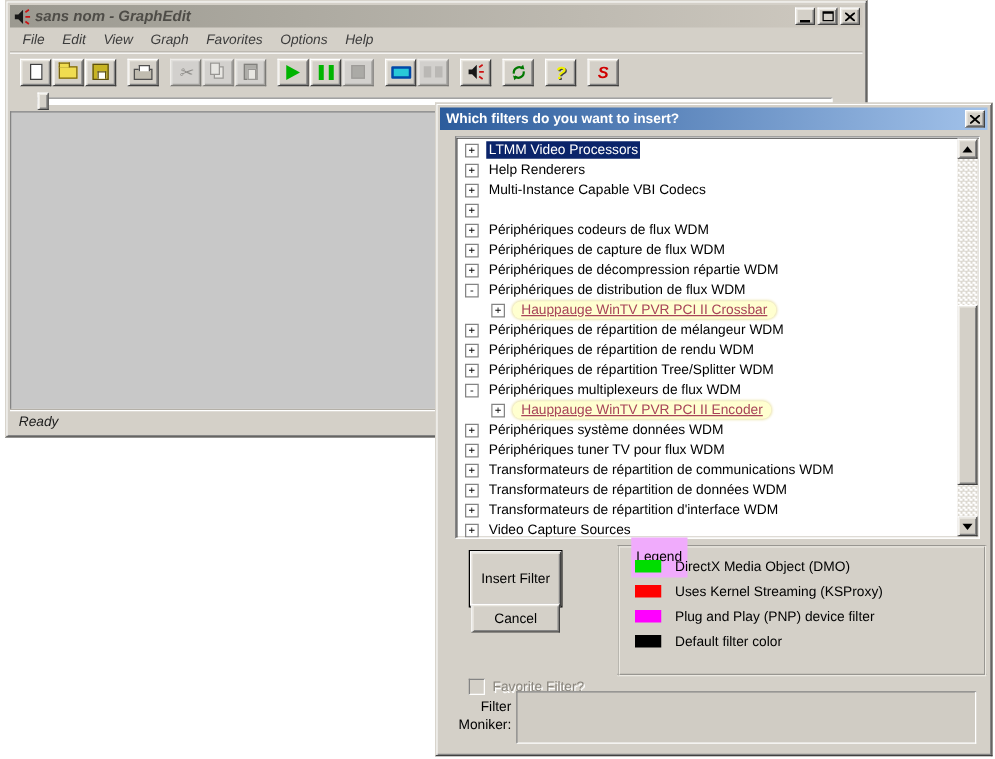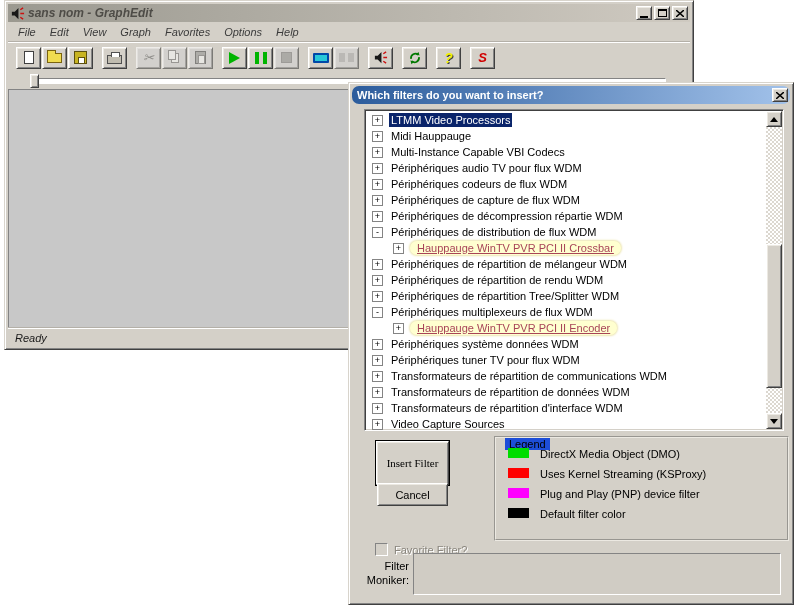--- a/index.html
+++ b/index.html
@@ -64,21 +64,21 @@
                border-top:1px solid #FFFFFF; box-shadow:0 -1px 0 #B4B0A8;
                font-size:11px; color:#1A1A1A; padding:3px 0 0 7px; }
 
   
   .appicon { display:inline-block; }
 
   
   #dialog { position:absolute; left:348px; top:82px; width:446px; height:523px; z-index:10; }
   #dlg-title { position:absolute; left:3px; top:3px; right:3px; height:18px;
                background:linear-gradient(90deg,#2C5C9C,#A2C2EA);
-               display:flex; align-items:center; padding:0 2px;border-radius:7px; }
+               display:flex; align-items:center; padding:0 2px; }
   #dlg-title .t-text { flex:1; font-size:11px; font-weight:bold; color:#FFFFFF; padding-left:3px; }
   #dlg-close { width:16px; height:14px; display:flex; align-items:center; justify-content:center; }
 
   #listbox { position:absolute; left:15px; top:26px; width:420px; height:322px; background:#FFFFFF; overflow:hidden; }
   #tree { position:absolute; left:1px; top:2px; right:17px; bottom:0; overflow:hidden; }
   .trow { height:16px; display:flex; align-items:center; white-space:nowrap; }
   .texp { flex:none; width:11px; height:11px; border:1px solid #848484; background:#FFFFFF;
           font-size:9px; line-height:9px; text-align:center; color:#000; margin-right:6px; }
   .trow.lvl0 .texp { margin-left:6px; }
   .trow.lvl1 .texp { margin-left:27px; }
@@ -91,30 +91,30 @@
   #vsb { position:absolute; right:1px; top:1px; width:16px; bottom:1px;
          background:repeating-conic-gradient(#FFFFFF 0% 25%, #DCD8D0 0% 50%) 0 0/4px 4px; }
   .sb-btn { position:absolute; left:0; width:16px; height:16px; display:flex; align-items:center; justify-content:center; }
   #sb-up { top:0; } #sb-down { bottom:0; }
   .arr-up { width:0; height:0; border-left:4px solid transparent; border-right:4px solid transparent; border-bottom:5px solid #000; }
   .arr-dn { width:0; height:0; border-left:4px solid transparent; border-right:4px solid transparent; border-top:5px solid #000; }
   #sb-thumb { position:absolute; left:0; width:16px; top:133px; height:144px; }
 
   
   #insert-btn { position:absolute; left:26px; top:357px; width:75px; height:46px; border:1px solid #000;
-                display:flex; align-items:center; justify-content:center;font-family:Liberation Serif, serif; }
+                display:flex; align-items:center; justify-content:center; }
   #insert-btn .inner { width:100%; height:100%; display:flex; align-items:center; justify-content:center; font-size:11px; color:#000; }
   #cancel-btn { position:absolute; left:28px; top:400px; width:71px; height:23px;
                 display:flex; align-items:center; justify-content:center; font-size:11px; color:#000; }
   #favorite { position:absolute; left:26px; top:438px; display:flex; align-items:center;margin-top:22px; }
   #favorite .cb { width:13px; height:13px; background:#D4D0C8; margin-right:6px; }
   #favorite .cb-label { font-size:11px; color:#8A867E; text-shadow:1px 1px 0 #FFFFFF; }
 
   #legend { position:absolute; left:145px; top:353px; width:295px; height:105px; border:2px groove #ECE9E2; }
-  #legend-title { position:absolute; left:9px; top:-8px; background:#1d4ed8; padding:0 4px; font-size:11px; color:#000;margin-top:8px; }
+  #legend-title { position:absolute; left:9px; top:-8px; background:#f0abfc; padding:10px 4px; font-size:11px; color:#000; }
   #legend-rows { position:absolute; left:12px; top:10px; right:4px; }
   .lrow { height:20px; display:flex; }
   .lchip { width:21px; height:10px; margin-right:11px; flex:none; }
   .llabel { font-size:11px; color:#000; }
 
   #moniker-label { position:absolute; left:2px; top:476px; width:58px; text-align:right; font-size:11px; color:#000; line-height:14px; }
   #moniker-box { position:absolute; left:64px; top:470px; width:368px; height:42px; background:#D0CCC4; font-size:11px; padding:2px 4px; color:#000; }
 </style>
 </head>
 <body>
@@ -281,29 +281,28 @@
     </div>
 
     <div id="listbox" class="sunk">
       <div id="tree">
           <div class="trow lvl0">
             <span class="texp">+</span>
             <span class="tlabel sel">LTMM Video Processors</span>
           </div>
           <div class="trow lvl0">
             <span class="texp">+</span>
-            <span class="tlabel">Midi Hauppauge</span>
+            <span class="tlabel">Help Renderers</span>
           </div>
           <div class="trow lvl0">
             <span class="texp">+</span>
             <span class="tlabel">Multi-Instance Capable VBI Codecs</span>
           </div>
           <div class="trow lvl0">
             <span class="texp">+</span>
-            <span class="tlabel">Périphériques audio TV pour flux WDM</span>
           </div>
           <div class="trow lvl0">
             <span class="texp">+</span>
             <span class="tlabel">Périphériques codeurs de flux WDM</span>
           </div>
           <div class="trow lvl0">
             <span class="texp">+</span>
             <span class="tlabel">Périphériques de capture de flux WDM</span>
           </div>
           <div class="trow lvl0">

